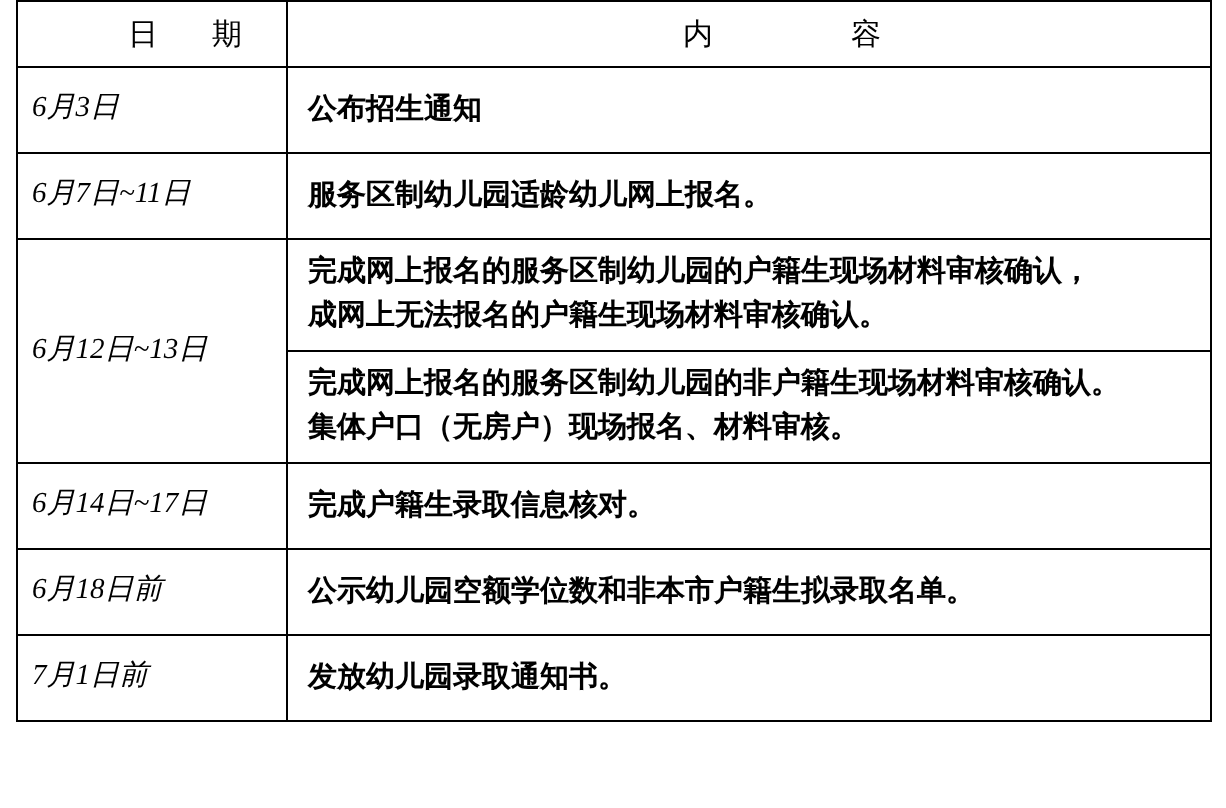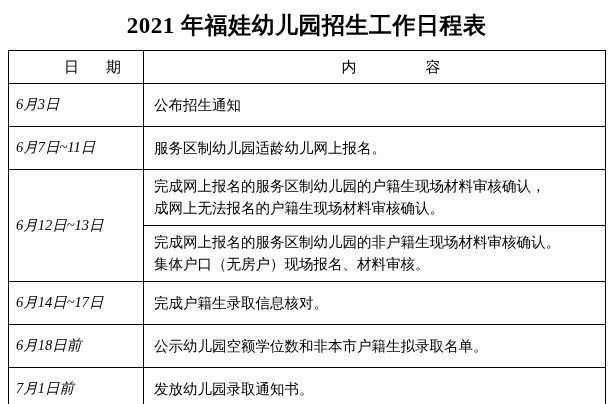--- a/index.html
+++ b/index.html
@@ -67,31 +67,31 @@
   }
   td.content-cell {
     text-align: left;
     padding: 5px 6px 5px 10px;
     line-height: 1.55;
     height: 32px;
   }
   td.content-cell .line {
     display: block;
     white-space: nowrap;
+    font-weight: bold;
   }
   .tall {
     height: 40px;
   }
 </style>
 </head>
 <body>
 
 <div class="page">
 
-  <div class="doc-title">2021 年福娃幼儿园招生工作日程表</div>
 
   <div class="table-wrap">
     <table class="schedule">
       <colgroup>
         <col class="c-date">
         <col class="c-content">
       </colgroup>
       <thead>
         <tr>
           <th>日　期</th>

